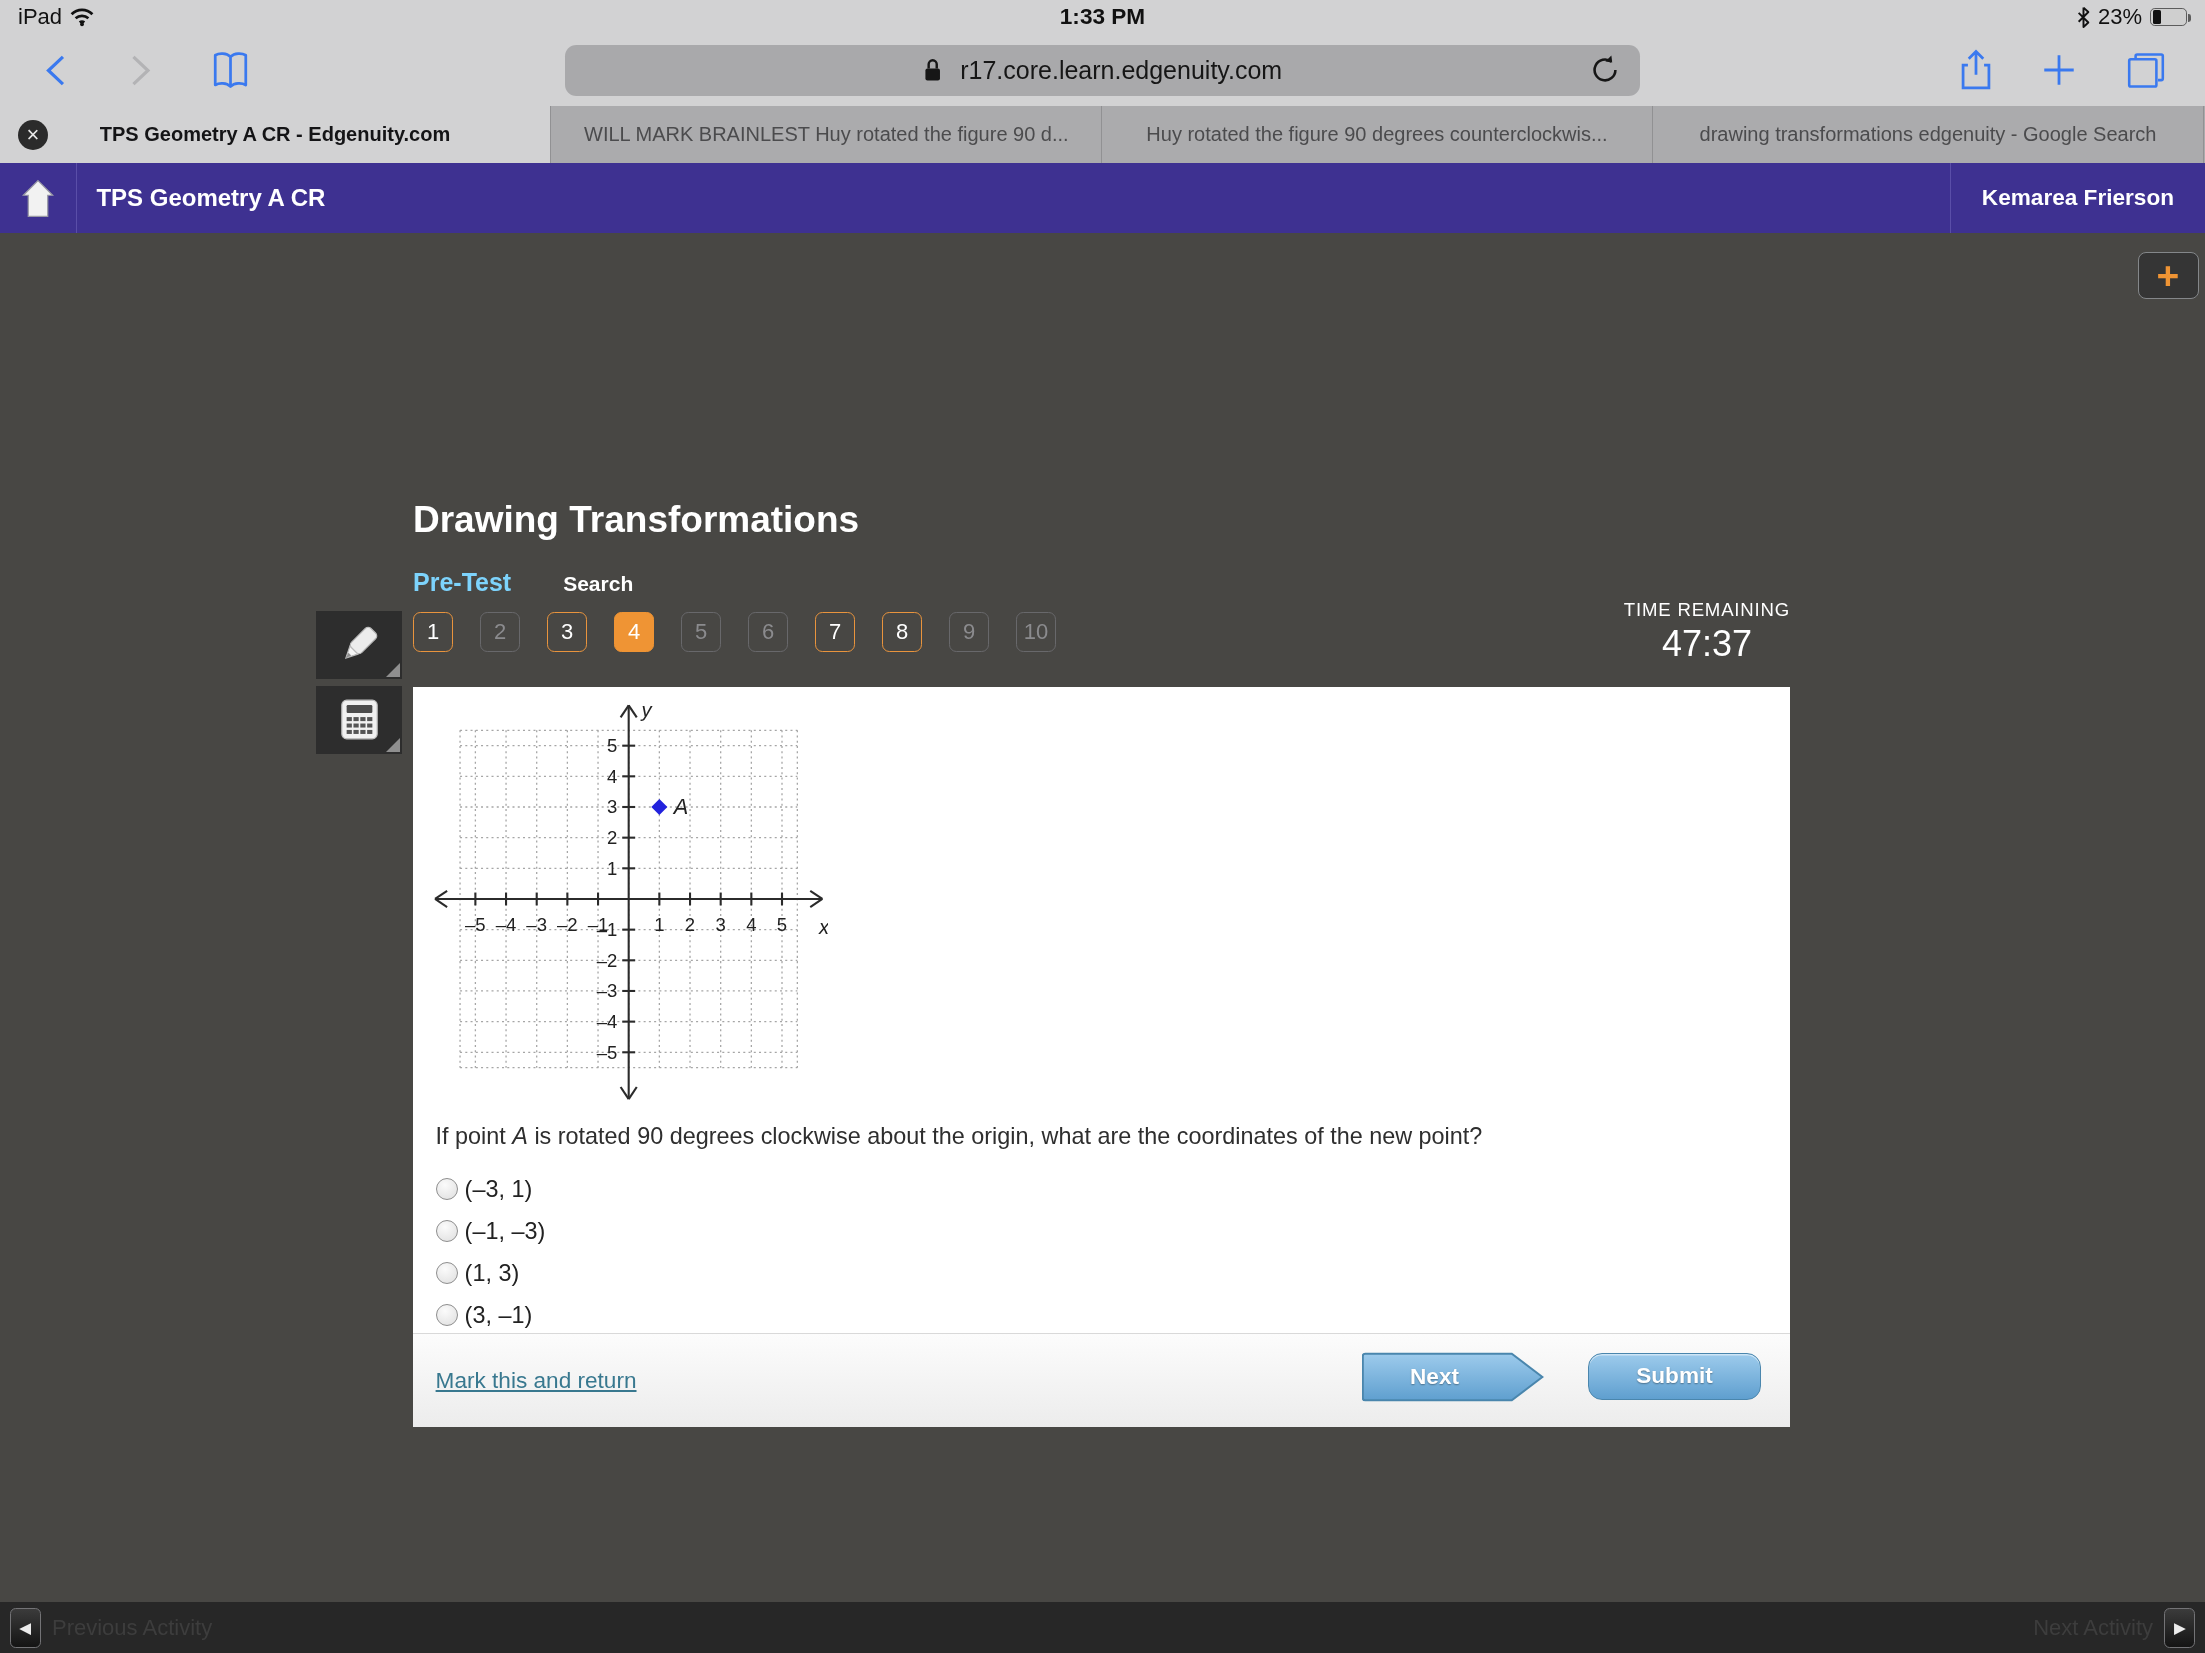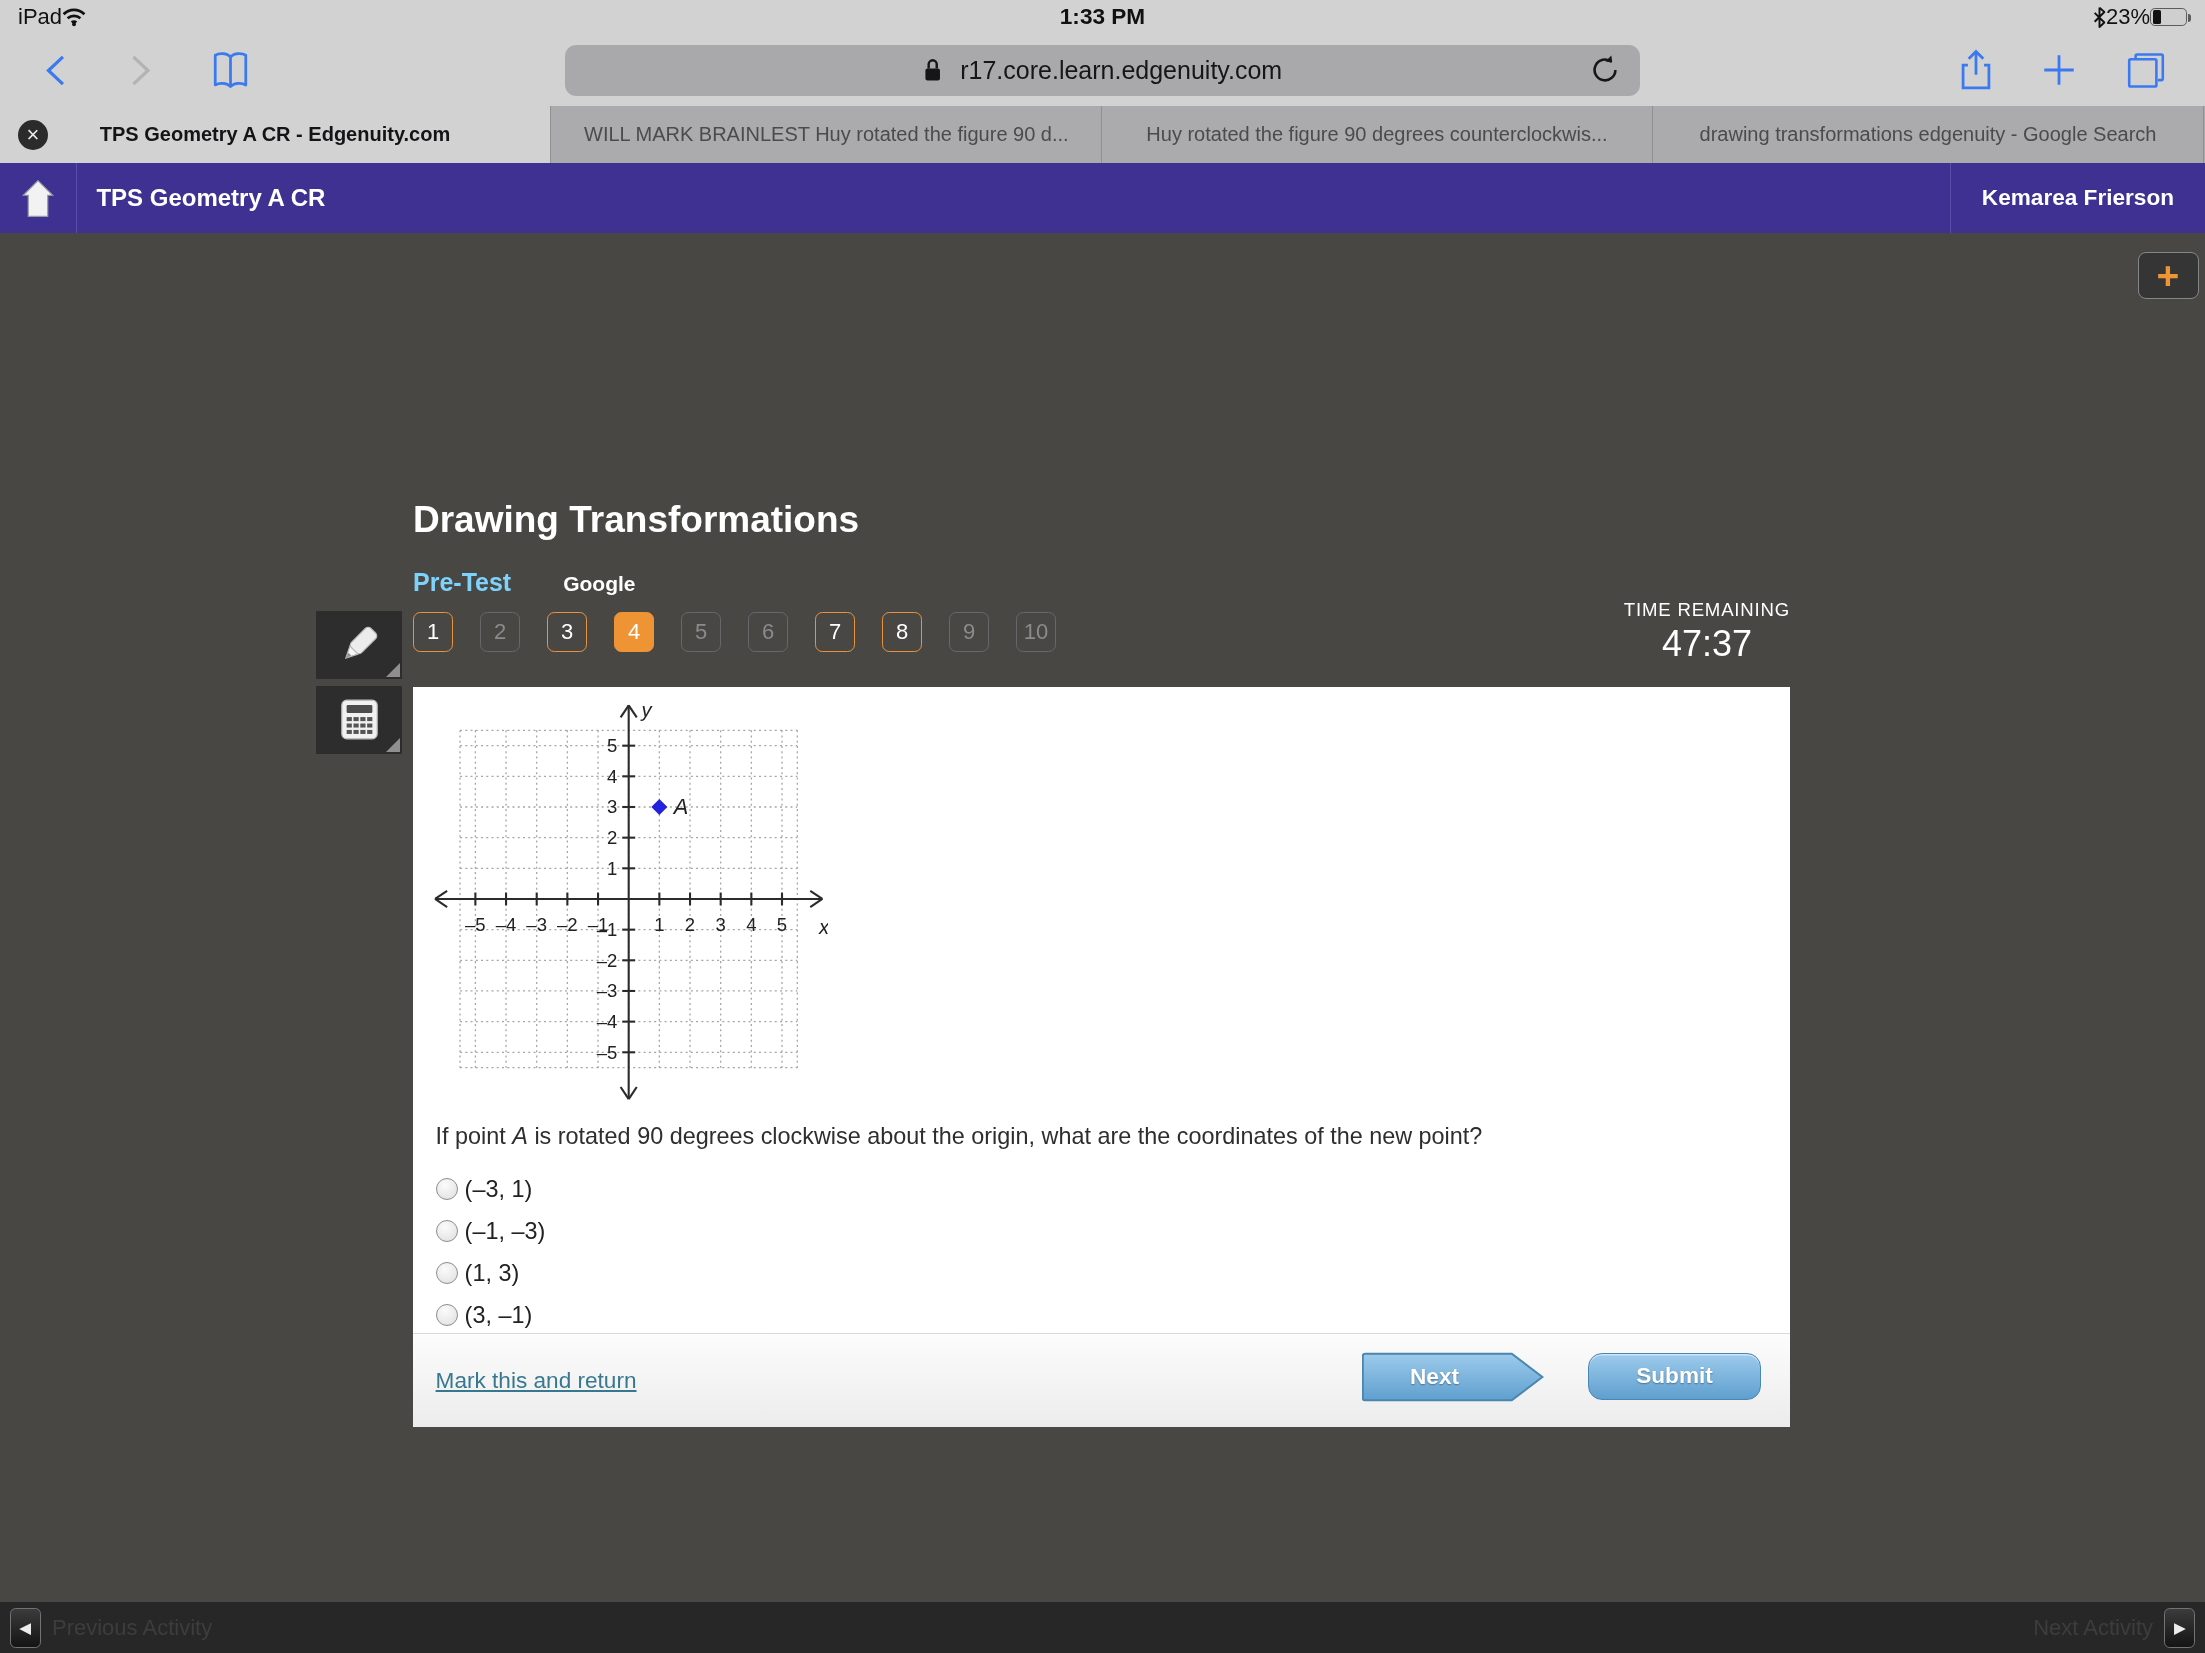--- a/index.html
+++ b/index.html
@@ -2,21 +2,21 @@
 <html style="font-size:13px"><head>
 <meta charset="utf-8">
 <style>
   * { margin:0; padding:0; box-sizing:border-box; }
   html,body { width:2205px; height:1653px; overflow:hidden; background:#484744; }
   body { font-family:"Liberation Sans", sans-serif; position:relative; }
 
   
   .status-bar { position:absolute; left:0; top:0; width:2205px; height:34px; background:#d2d2d3;
     display:flex; align-items:center; justify-content:space-between; padding:0 18px; z-index:30; }
-  .sb-left, .sb-right { display:flex; align-items:center; }
+  .sb-left, .sb-right { display:flex; align-items:center; gap:8px; }
   .sb-text { font-size:22px; color:#111; }
   .sb-time { position:absolute; left:50%; transform:translateX(-50%); font-size:22.6px; font-weight:bold; color:#111; }
   .battery-shell { width:37px; height:18.6px; border:1.6px solid #5c5c5c; border-radius:4.8px; position:relative; background:#cfcfcf; }
   .battery-fill { position:absolute; left:1.6px; top:1.6px; bottom:1.6px; width:8px; background:#111; border-radius:1.6px; }
   .battery-nub { position:absolute; right:-4.8px; top:5.7px; width:3.2px; height:7.3px; background:#5c5c5c; border-radius:0 2.4px 2.4px 0; }
 
   
   .toolbar { position:absolute; left:0; top:34px; width:2205px; height:72px; background:#d2d2d3; display:flex; align-items:center; }
   .tb-icon { display:flex; align-items:center; justify-content:center; }
   .url-pill { position:absolute; left:565px; top:10.5px; width:1075px; height:51px; background:#a9a9ab;
@@ -207,21 +207,21 @@
     <span class="user-name">Kemarea Frierson</span>
   </div>
 </div>
 
 <div class="content">
   <div class="plus-btn">+</div>
 
   <div class="lesson-title">Drawing Transformations</div>
   <div class="pretest-row">
     <span class="pretest">Pre-Test</span>
-    <span class="active-lbl">Google</span>
+    <span class="active-lbl">Search</span>
   </div>
 
   <div class="timer">
     <div class="timer-label">TIME REMAINING</div>
     <div class="timer-value">47:37</div>
   </div>
 
   <div class="qnav">
     <div class="qbtn marked">1</div>
     <div class="qbtn default">2</div>

